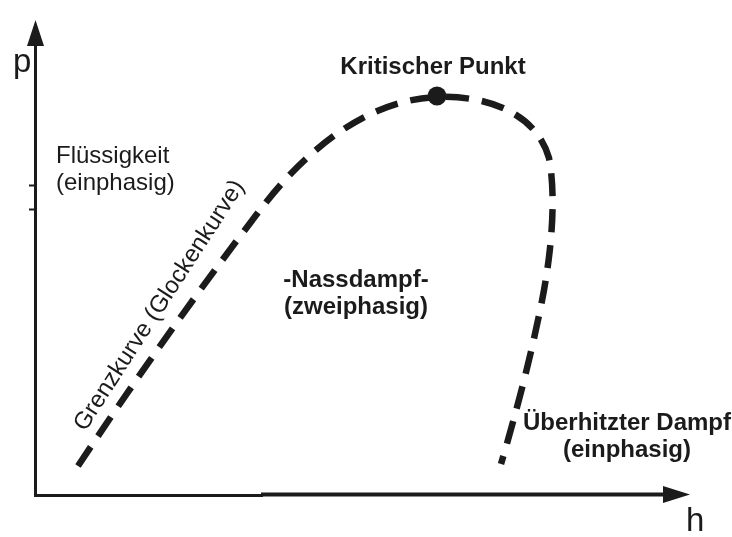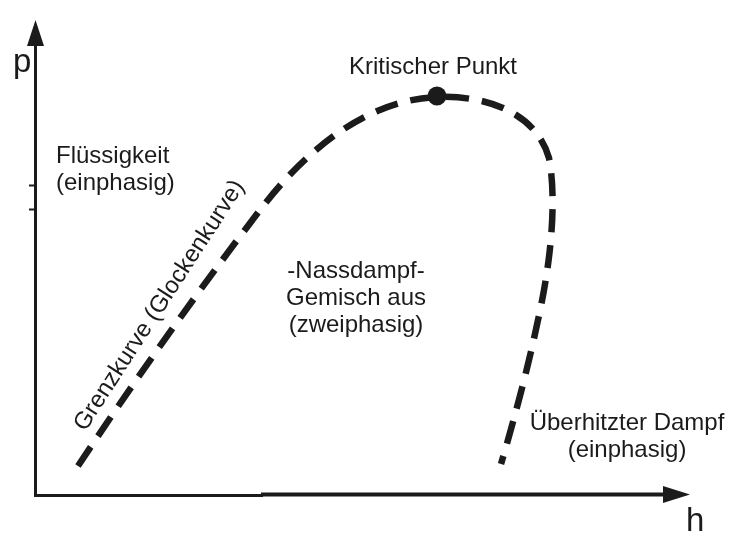--- a/index.html
+++ b/index.html
@@ -30,26 +30,27 @@
     line-height: 27px;
     white-space: nowrap;
   }
   .axis-label {
     font-size: 33px;
     line-height: 34px;
   }
   .centered {
     transform: translateX(-50%);
     text-align: center;
+    font-weight: bold;
   }
   .label-p { left: 13px; top: 44px; }
   .label-h { left: 686px; top: 503px; }
   .label-liquid { left: 56px; top: 141px; }
   .label-critical { left: 433px; top: 52px; }
-  .label-wetsteam { left: 356px; top: 256px; }
+  .label-wetsteam { left: 356px; top: 265px; }
   .label-superheated { left: 627px; top: 408px; text-align: center; }
   .label-boundary {
     left: 78px;
     top: 414px;
     transform: rotate(-57deg);
     transform-origin: 0 50%;
   }
 </style>
 </head>
 <body>
@@ -84,21 +85,20 @@
 
   <div class="label centered label-critical">Kritischer Punkt</div>
 
   <div class="label label-liquid">
     <div>Flüssigkeit</div>
     <div>(einphasig)</div>
   </div>
 
   <div class="label centered label-wetsteam">
     <div>-Nassdampf-</div>
-    <div>Gemisch aus</div>
     <div>(zweiphasig)</div>
   </div>
 
   <div class="label centered label-superheated">
     <div>Überhitzter Dampf</div>
     <div>(einphasig)</div>
   </div>
 
   <div class="label label-boundary">Grenzkurve (Glockenkurve)</div>
 

